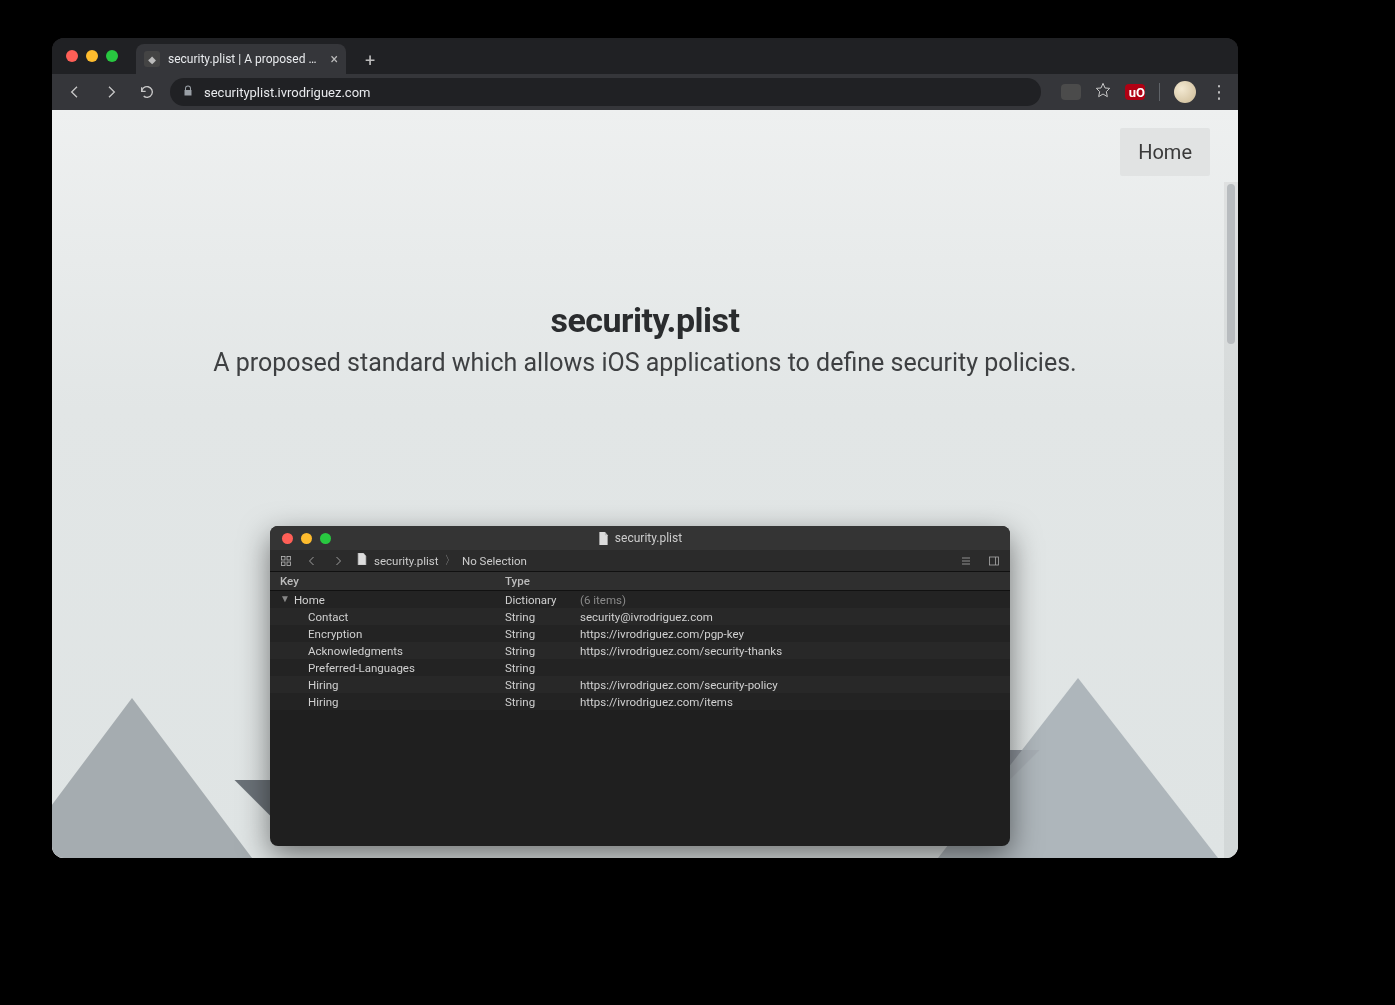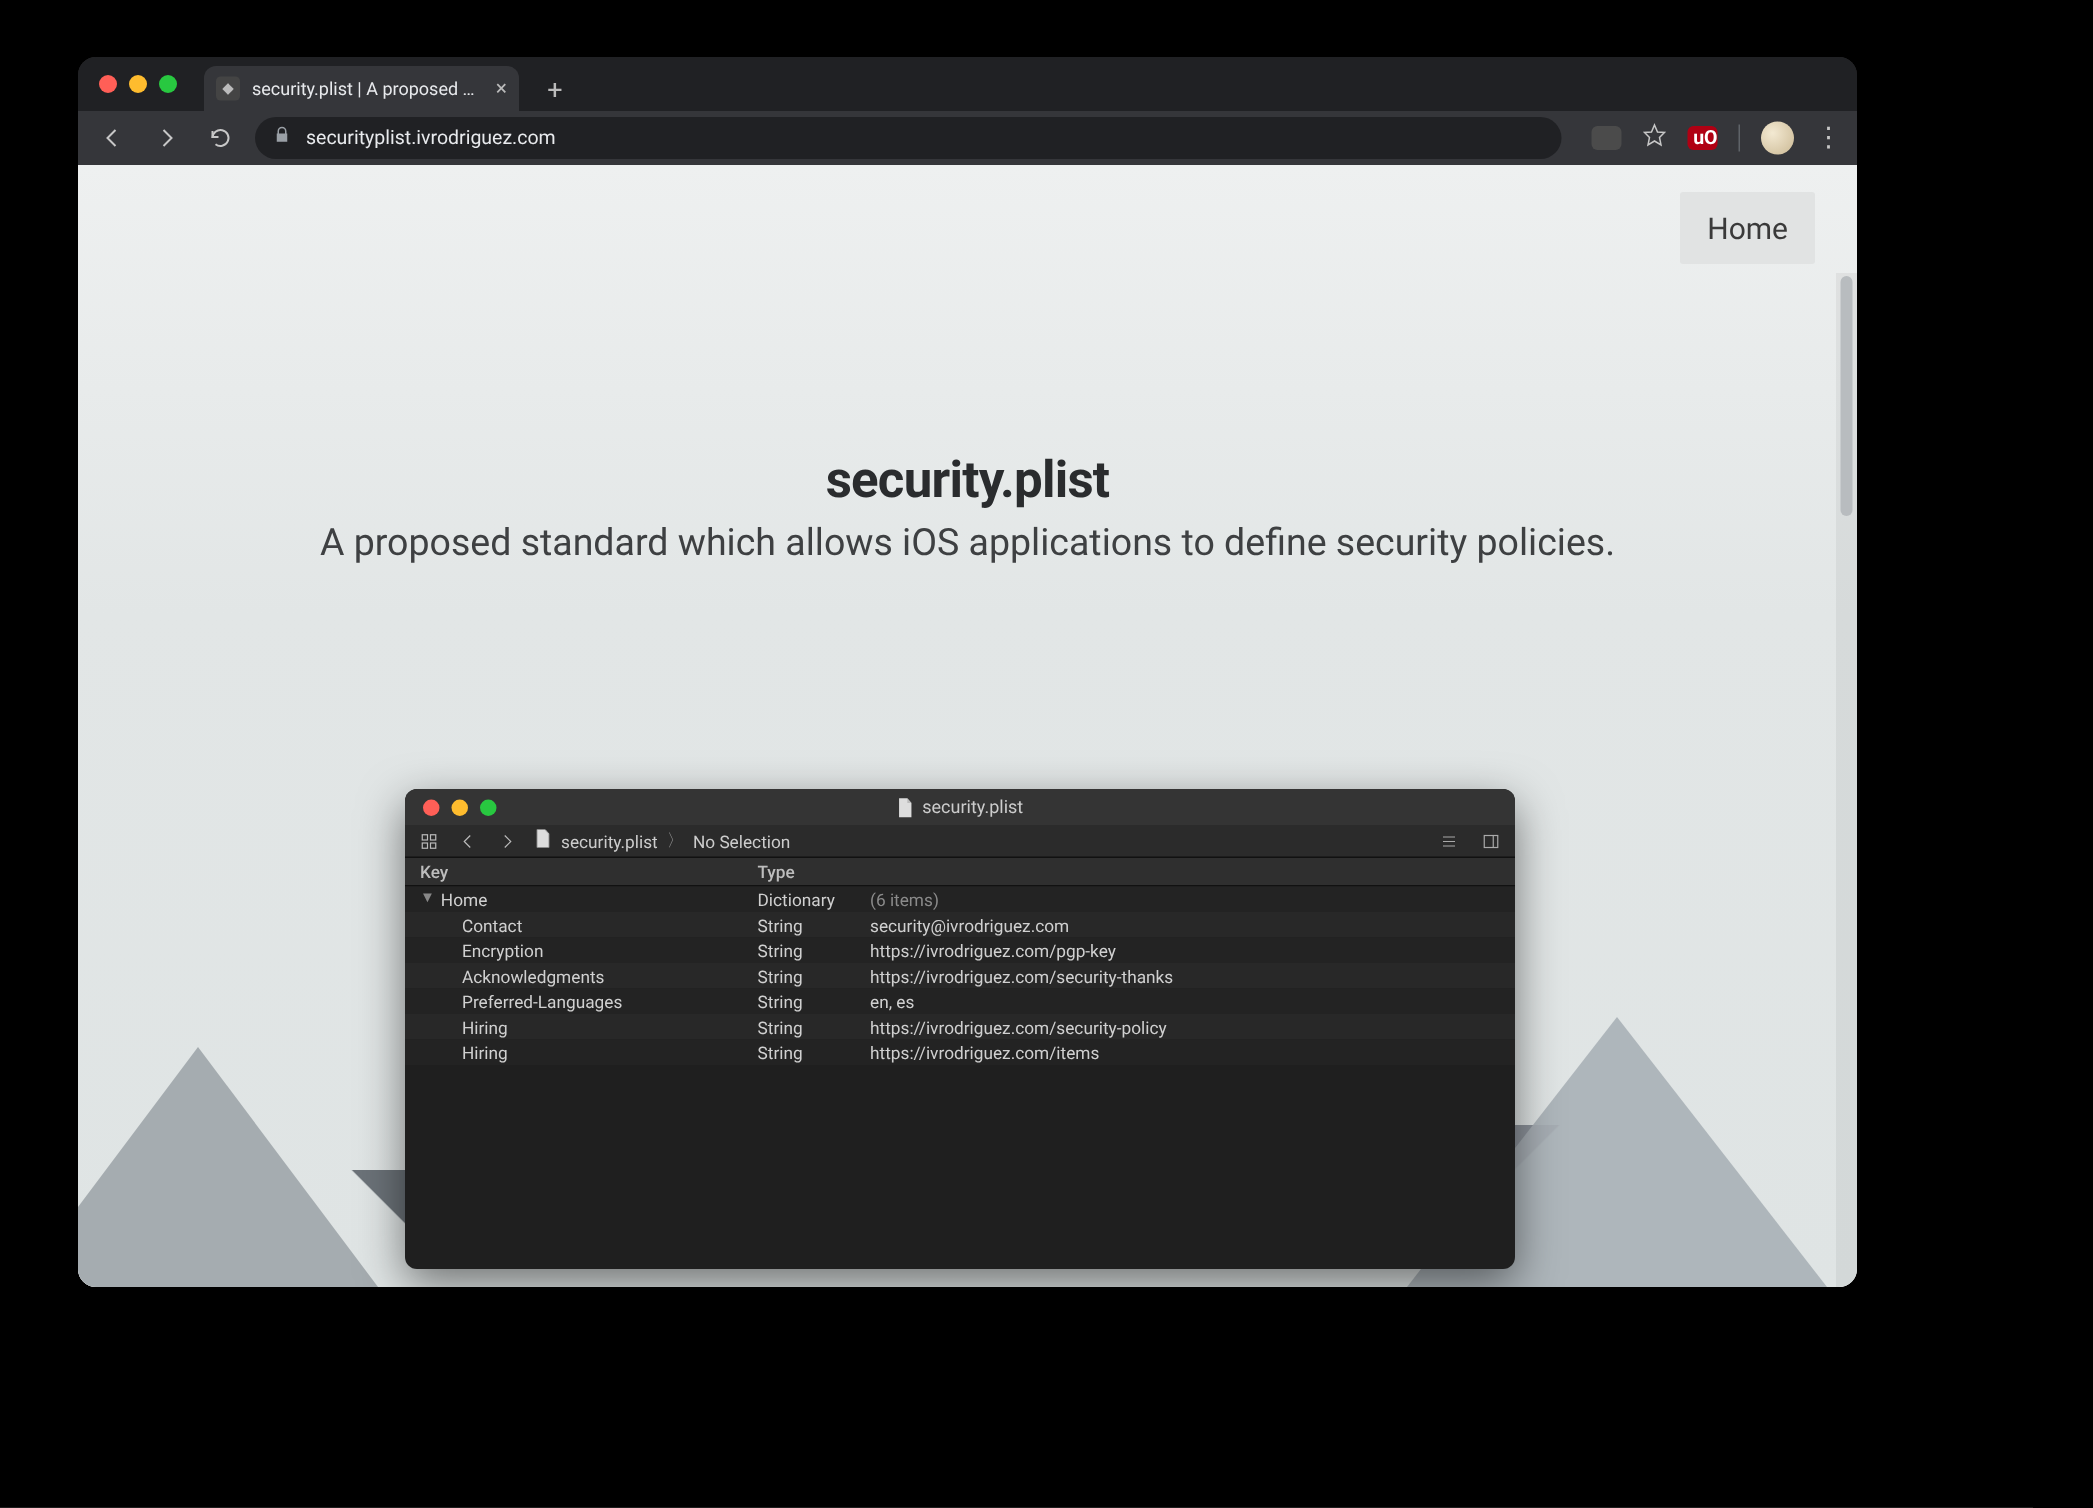--- a/index.html
+++ b/index.html
@@ -366,21 +366,20 @@
               <div>https://ivrodriguez.com/pgp-key</div>
             </div>
             <div class="plist-row">
               <div class="key indent1">Acknowledgments</div>
               <div>String</div>
               <div>https://ivrodriguez.com/security-thanks</div>
             </div>
             <div class="plist-row">
               <div class="key indent1">Preferred-Languages</div>
               <div>String</div>
-              <div>en, es</div>
             </div>
             <div class="plist-row">
               <div class="key indent1">Hiring</div>
               <div>String</div>
               <div>https://ivrodriguez.com/security-policy</div>
             </div>
             <div class="plist-row">
               <div class="key indent1">Hiring</div>
               <div>String</div>
               <div>https://ivrodriguez.com/items</div>

